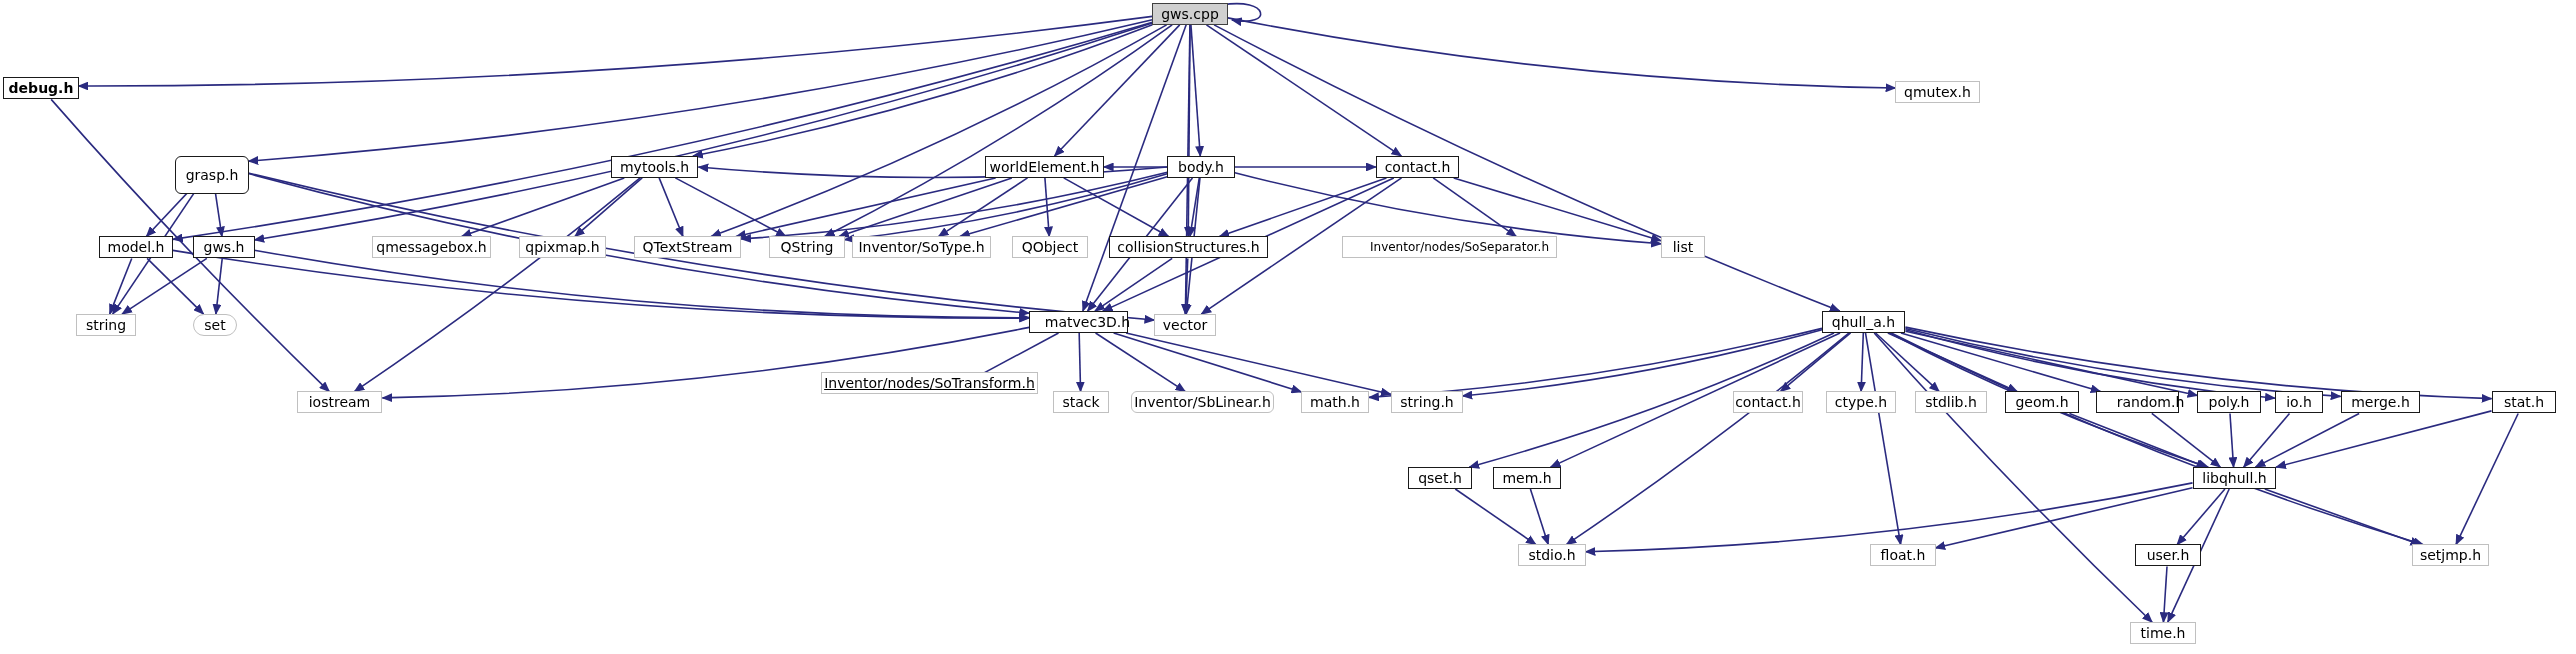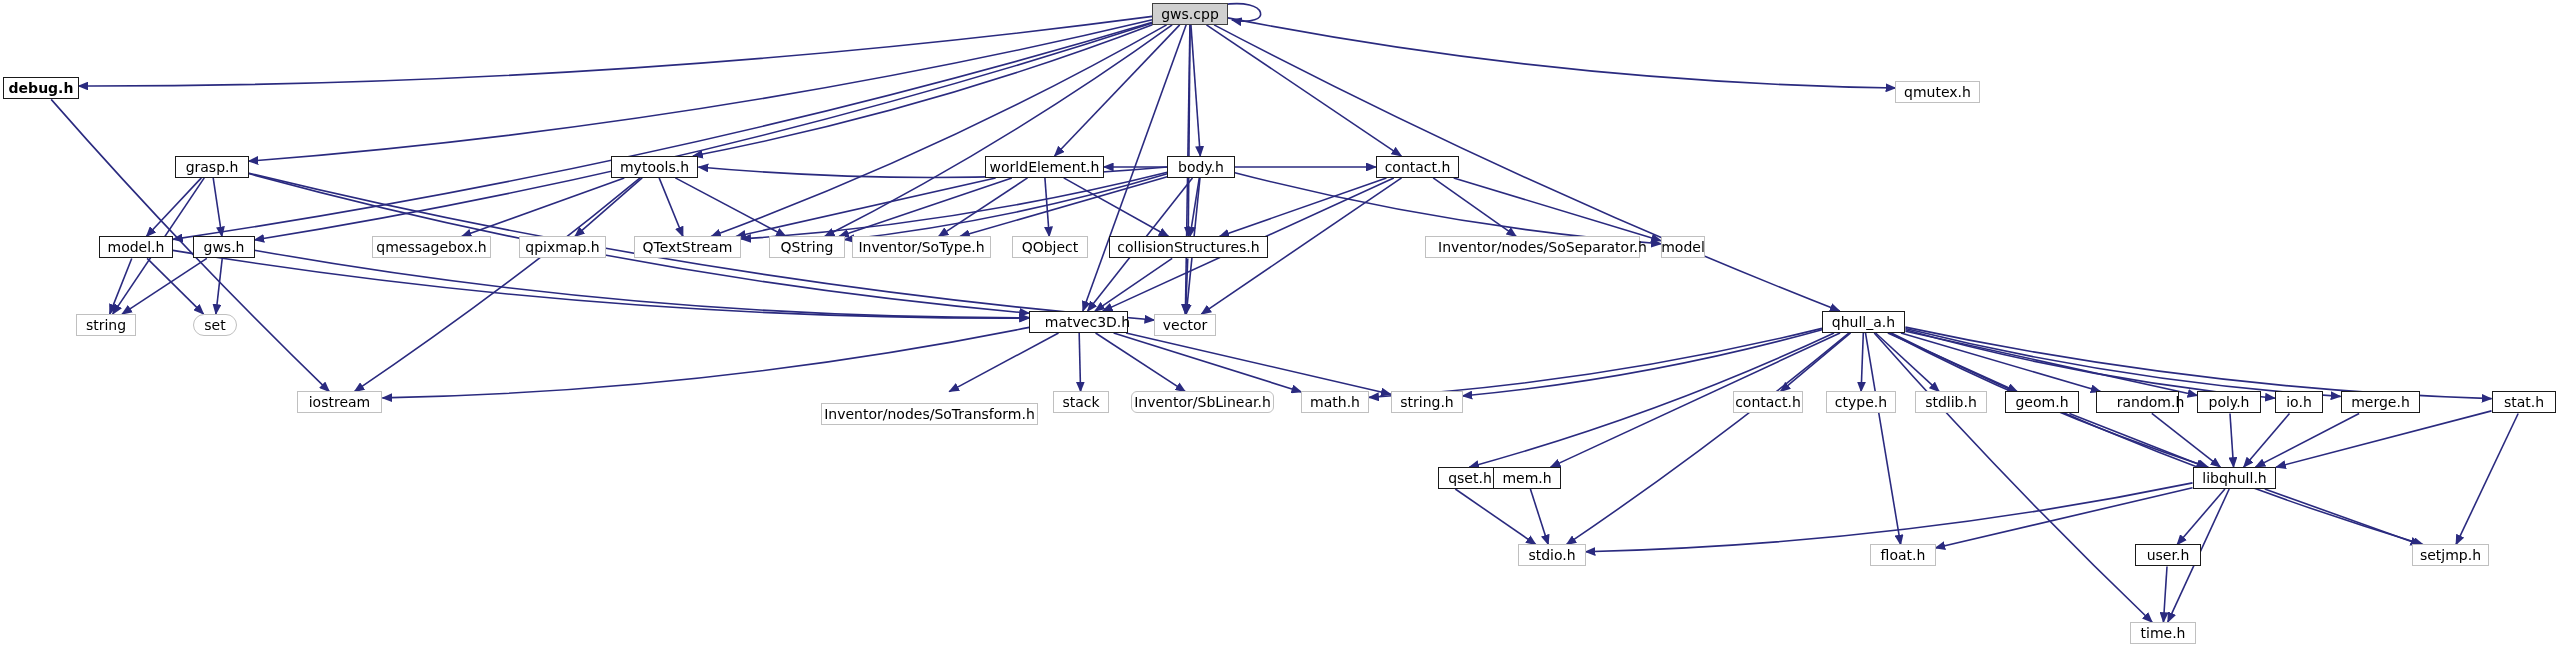--- a/index.html
+++ b/index.html
@@ -127,21 +127,21 @@
       </div>
       <div class="node hdr" style="left: 3px; top: 77px; width: 76px; height: 22px; font-size: 14px; font-weight: bold;">
         <span>debug.h</span>
       </div>
       <div class="node lib" style="left: 1895px; top: 81px; width: 85px; height: 22px; font-size: 14px;">
         <span>qmutex.h</span>
       </div>
       <div class="node hdr" style="left: 1167px; top: 156px; width: 68px; height: 22px; font-size: 14px;">
         <span>body.h</span>
       </div>
-      <div class="node hdr" style="left: 175px; top: 156px; width: 74px; height: 22px; font-size: 14px;">
+      <div class="node hdr" style="left: 175px; top: 156px; width: 74px; height: 38px; font-size: 14px; border-radius: 6px;">
         <span>grasp.h</span>
       </div>
       <div class="node hdr" style="left: 611px; top: 156px; width: 87px; height: 22px; font-size: 14px;">
         <span>mytools.h</span>
       </div>
       <div class="node hdr" style="left: 985px; top: 156px; width: 119px; height: 22px; font-size: 14px;">
         <span>worldElement.h</span>
       </div>
       <div class="node hdr" style="left: 1376px; top: 156px; width: 83px; height: 22px; font-size: 14px;">
         <span>contact.h</span>
@@ -166,45 +166,45 @@
       </div>
       <div class="node lib" style="left: 852px; top: 236px; width: 139px; height: 22px; font-size: 14px;">
         <span>Inventor/SoType.h</span>
       </div>
       <div class="node lib" style="left: 1012px; top: 236px; width: 76px; height: 22px; font-size: 14px;">
         <span>QObject</span>
       </div>
       <div class="node hdr" style="left: 1109px; top: 236px; width: 159px; height: 22px; font-size: 14px;">
         <span>collisionStructures.h</span>
       </div>
-      <div class="node lib" style="left: 1425px; top: 236px; width: 215px; height: 22px; font-size: 14px; padding-left: 20px;">
+      <div class="node lib" style="left: 1342px; top: 236px; width: 215px; height: 22px; font-size: 12px; padding-left: 20px;">
         <span>Inventor/nodes/SoSeparator.h</span>
       </div>
       <div class="node lib" style="left: 1661px; top: 236px; width: 44px; height: 22px; font-size: 14px;">
-        <span>model</span>
+        <span>list</span>
       </div>
       <div class="node lib" style="left: 76px; top: 314px; width: 60px; height: 22px; font-size: 14px;">
         <span>string</span>
       </div>
       <div class="node lib" style="left: 193px; top: 314px; width: 44px; height: 22px; font-size: 14px; border-radius: 11px;">
         <span>set</span>
       </div>
       <div class="node hdr" style="left: 1029px; top: 311px; width: 99px; height: 22px; font-size: 14px; padding-left: 18px;">
         <span>matvec3D.h</span>
       </div>
       <div class="node lib" style="left: 1154px; top: 314px; width: 62px; height: 22px; font-size: 14px;">
         <span>vector</span>
       </div>
       <div class="node hdr" style="left: 1822px; top: 311px; width: 83px; height: 22px; font-size: 14px;">
         <span>qhull_a.h</span>
       </div>
       <div class="node lib" style="left: 297px; top: 391px; width: 85px; height: 22px; font-size: 14px;">
         <span>iostream</span>
       </div>
-      <div class="node lib" style="left: 821px; top: 403px; width: 217px; height: 22px; font-size: 14px;">
+      <div class="node lib" style="left: 821px; top: 372px; width: 217px; height: 22px; font-size: 14px; text-decoration: underline;">
         <span>Inventor/nodes/SoTransform.h</span>
       </div>
       <div class="node lib" style="left: 1053px; top: 391px; width: 56px; height: 22px; font-size: 14px;">
         <span>stack</span>
       </div>
       <div class="node lib" style="left: 1131px; top: 391px; width: 143px; height: 22px; font-size: 14px; border-radius: 6px;">
         <span>Inventor/SbLinear.h</span>
       </div>
       <div class="node lib" style="left: 1301px; top: 391px; width: 68px; height: 22px; font-size: 14px;">
         <span>math.h</span>
@@ -232,21 +232,21 @@
       </div>
       <div class="node hdr" style="left: 2275px; top: 391px; width: 48px; height: 22px; font-size: 14px;">
         <span>io.h</span>
       </div>
       <div class="node hdr" style="left: 2341px; top: 391px; width: 79px; height: 22px; font-size: 14px;">
         <span>merge.h</span>
       </div>
       <div class="node hdr" style="left: 2492px; top: 391px; width: 64px; height: 22px; font-size: 14px;">
         <span>stat.h</span>
       </div>
-      <div class="node hdr" style="left: 1408px; top: 467px; width: 64px; height: 22px; font-size: 14px; margin-left: 30px;">
+      <div class="node hdr" style="left: 1408px; top: 467px; width: 64px; height: 22px; font-size: 14px;">
         <span>qset.h</span>
       </div>
       <div class="node hdr" style="left: 1493px; top: 467px; width: 68px; height: 22px; font-size: 14px;">
         <span>mem.h</span>
       </div>
       <div class="node hdr" style="left: 2193px; top: 467px; width: 83px; height: 22px; font-size: 14px;">
         <span>libqhull.h</span>
       </div>
       <div class="node lib" style="left: 1518px; top: 544px; width: 68px; height: 22px; font-size: 14px;">
         <span>stdio.h</span>

